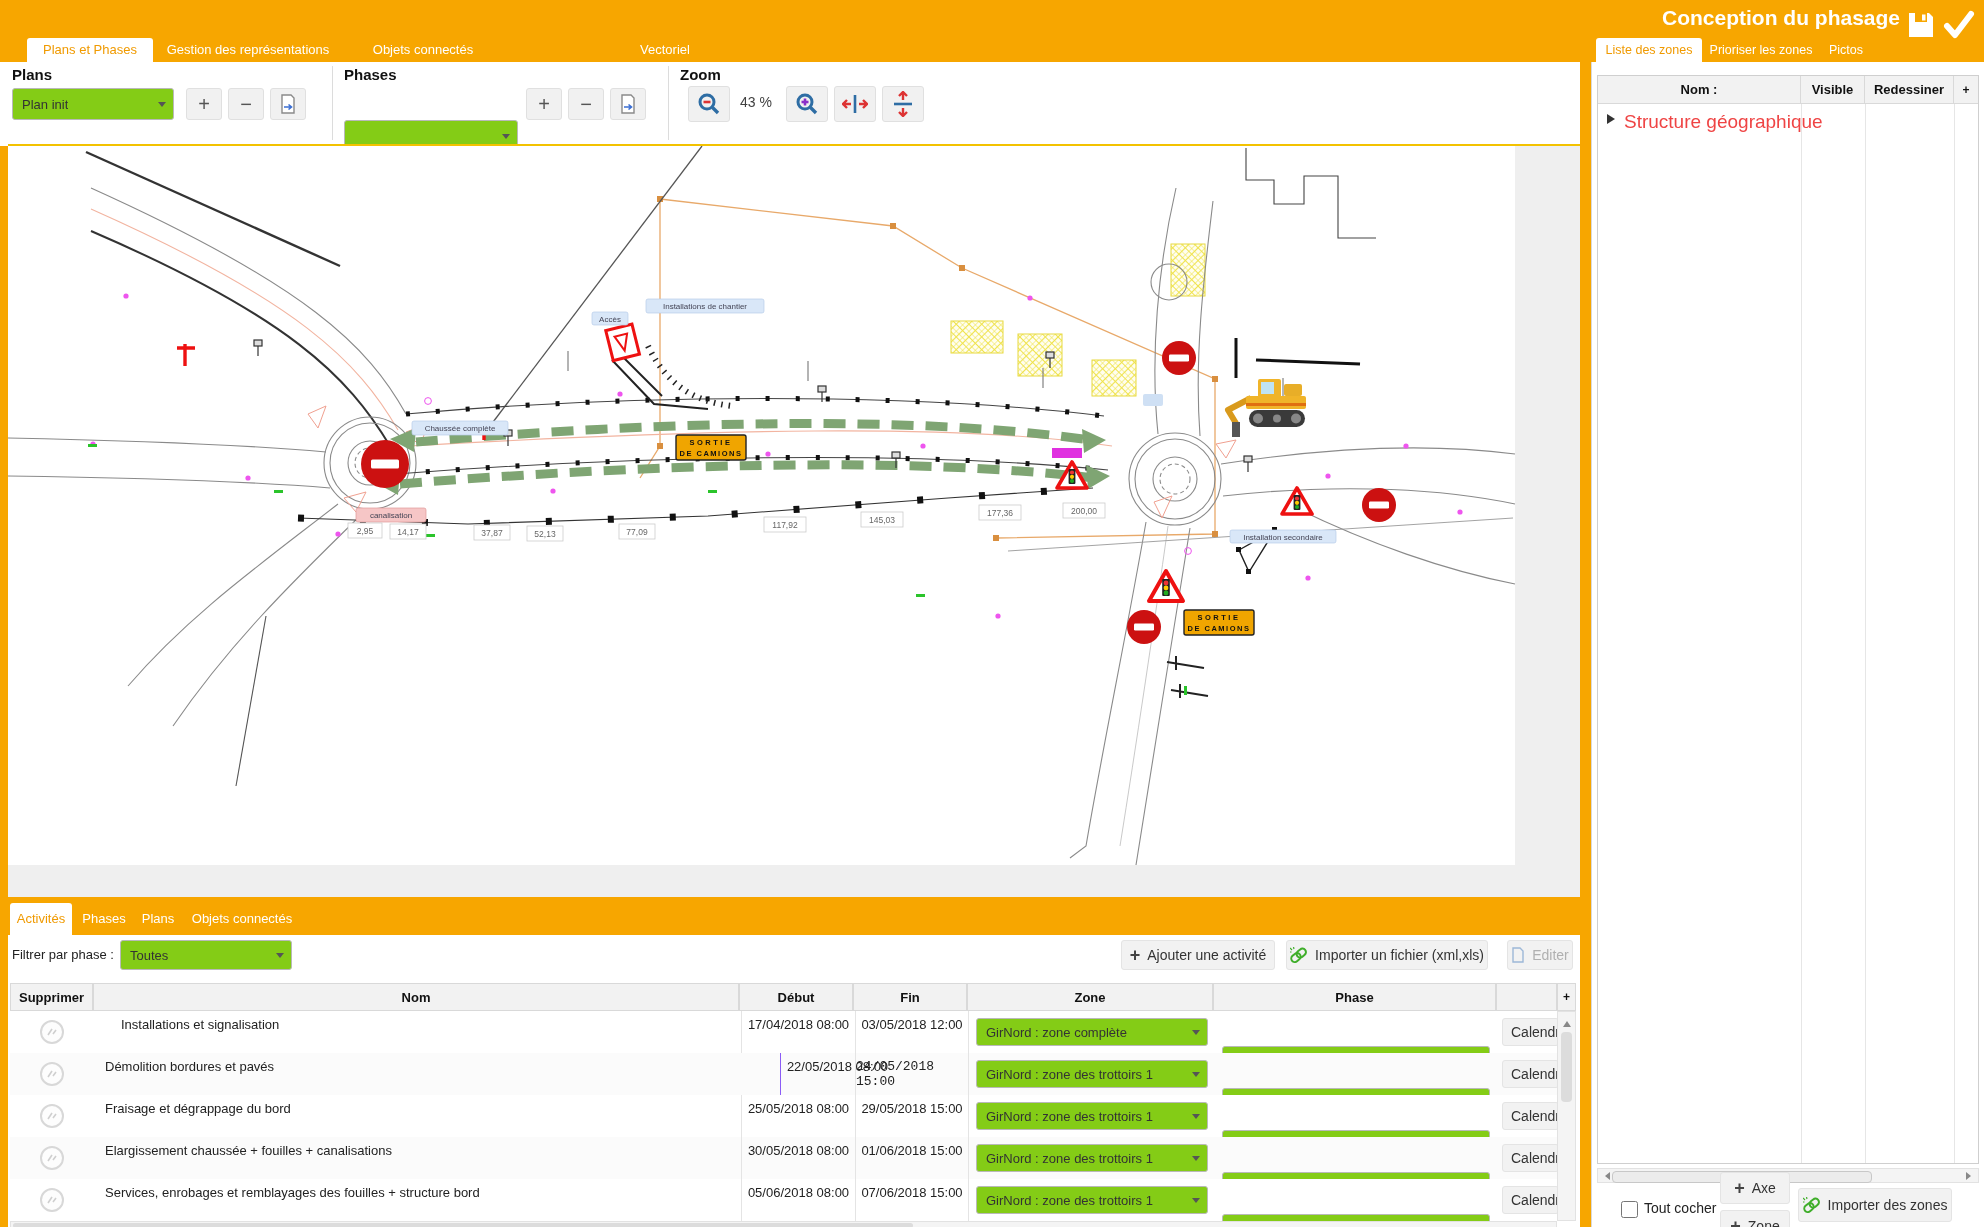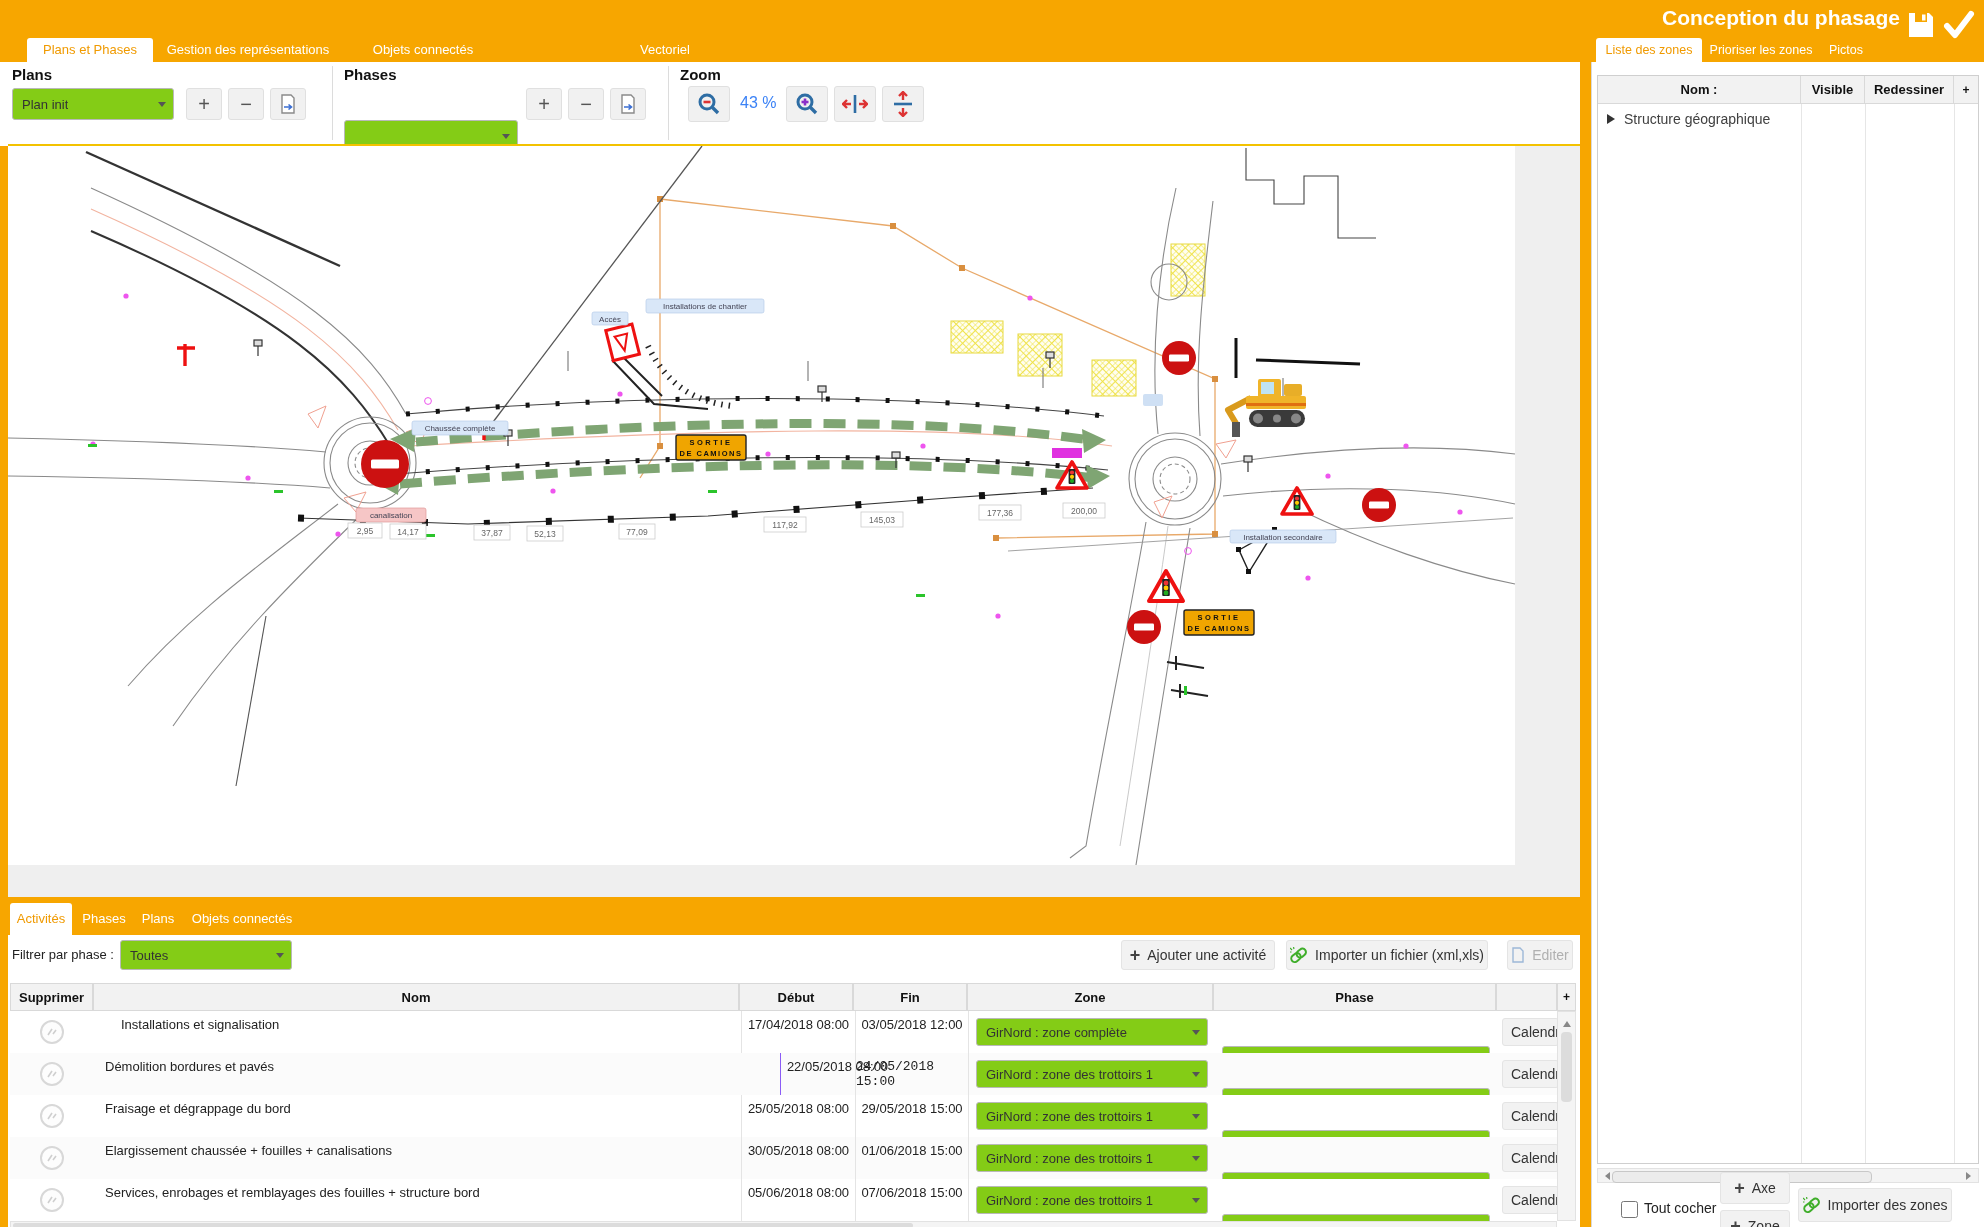--- a/index.html
+++ b/index.html
@@ -93,21 +93,21 @@
   <div class="abs vsep" style="left:668px;top:4px;height:74px;"></div>
 
   <div class="abs section-label" style="left:680px;top:4px;">Zoom</div>
   <div class="abs tool-btn" style="left:688px;top:24px;width:42px;height:36px;">
     <svg width="24" height="24" viewBox="0 0 24 24">
       <circle cx="10" cy="10" r="7" fill="none" stroke="#2e6da4" stroke-width="3"></circle>
       <line x1="15.5" y1="15.5" x2="21" y2="21" stroke="#2e6da4" stroke-width="3.4"></line>
       <line x1="6.5" y1="10" x2="13.5" y2="10" stroke="#d33" stroke-width="2.6"></line>
     </svg>
   </div>
-  <div class="abs" style="left:740px;top:32px;font-size:16px;color:#3b82f6;">43 %</div>
+  <div class="abs" style="left:740px;top:32px;font-size:14px;color:#404040;">43 %</div>
   <div class="abs tool-btn" style="left:786px;top:24px;width:42px;height:36px;">
     <svg width="24" height="24" viewBox="0 0 24 24">
       <circle cx="10" cy="10" r="7" fill="none" stroke="#2e6da4" stroke-width="3"></circle>
       <line x1="15.5" y1="15.5" x2="21" y2="21" stroke="#2e6da4" stroke-width="3.4"></line>
       <line x1="6.5" y1="10" x2="13.5" y2="10" stroke="#8b2fc9" stroke-width="2.6"></line>
       <line x1="10" y1="6.5" x2="10" y2="13.5" stroke="#8b2fc9" stroke-width="2.6"></line>
     </svg>
   </div>
   <div class="abs tool-btn" style="left:834px;top:24px;width:42px;height:36px;">
     <svg width="26" height="22" viewBox="0 0 26 22">
@@ -596,21 +596,21 @@
   <div class="abs" style="left:5px;top:13px;width:382px;height:1089px;border:1px solid #cfcfcf;box-sizing:border-box;">
     <div class="tblhead abs" style="left:0;top:0;width:203px;height:28px;border:none;border-right:1px solid #d9d9d9;border-bottom:1px solid #d9d9d9;">Nom :</div>
     <div class="tblhead abs" style="left:203px;top:0;width:64px;height:28px;border:none;border-right:1px solid #d9d9d9;border-bottom:1px solid #d9d9d9;">Visible</div>
     <div class="tblhead abs" style="left:267px;top:0;width:89px;height:28px;border:none;border-right:1px solid #d9d9d9;border-bottom:1px solid #d9d9d9;">Redessiner</div>
     <div class="tblhead abs" style="left:356px;top:0;width:24px;height:28px;border:none;border-bottom:1px solid #d9d9d9;font-size:12px;">+</div>
 
     <div class="abs" style="left:0;top:28px;width:380px;height:30px;">
       <svg class="abs" style="left:8px;top:9px;" width="10" height="12" viewBox="0 0 10 12">
         <polygon points="1,1 9,6 1,11" fill="#333"></polygon>
       </svg>
-      <span class="abs" style="left:26px;top:7px;font-size:14px;color:#404040;">Structure géographique</span>
+      <span class="abs" style="left:26px;top:7px;font-size:19px;color:#ef4444;">Structure géographique</span>
     </div>
 
     <div class="abs zones-grid-line" style="left:203px;top:28px;height:1059px;"></div>
     <div class="abs zones-grid-line" style="left:267px;top:28px;height:1059px;"></div>
     <div class="abs zones-grid-line" style="left:356px;top:28px;height:1059px;"></div>
   </div>
 
   <div class="abs scroll-track" style="left:5px;top:1106px;width:382px;height:15px;">
     <span class="tri" style="position:absolute;left:3px;top:3px;border:4px solid transparent;border-right:5px solid #888;"></span>
     <span class="tri" style="position:absolute;right:3px;top:3px;border:4px solid transparent;border-left:5px solid #888;"></span>

